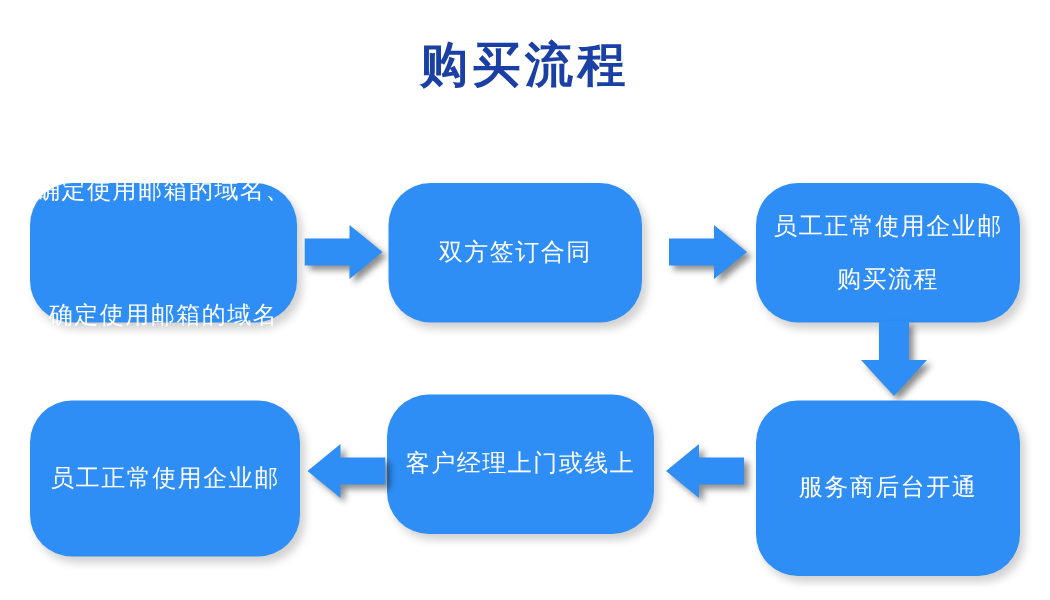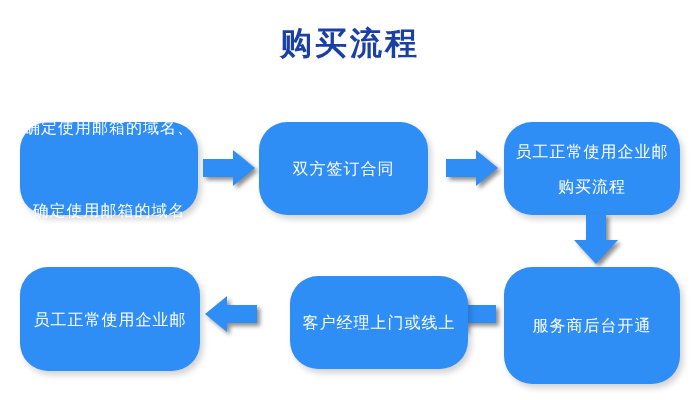--- a/index.html
+++ b/index.html
@@ -42,21 +42,21 @@
     text-align: center;
     font-size: 16px;
     letter-spacing: 1px;
     box-shadow: 3px 4px 6px rgba(0,0,0,0.18);
   }
   .flow-box .line { line-height: 35px; white-space: nowrap; }
   .box1 { left: 20px;  top: 122px; width: 178px; height: 93px; gap: 48px; }
   .box2 { left: 259px; top: 122px; width: 169px; height: 93px; }
   .box3 { left: 504px; top: 122px; width: 176px; height: 93px; }
   .box4 { left: 504px; top: 267px; width: 176px; height: 117px; }
-  .box5 { left: 258px; top: 276px; width: 178px; height: 93px; margin-left: 32px; }
+  .box5 { left: 258px; top: 263px; width: 178px; height: 93px; }
   .box6 { left: 20px;  top: 267px; width: 180px; height: 104px; }
   .arrow {
     position: absolute;
     filter: drop-shadow(3px 3px 2px rgba(0,0,0,0.45));
   }
   .arrow-r1 { left: 203px; top: 148px; width: 54px; height: 40px; }
   .arrow-r2 { left: 446px; top: 148px; width: 54px; height: 40px; }
   .arrow-d  { left: 574px; top: 214px; width: 44px; height: 52px; }
   .arrow-l1 { left: 442px; top: 294px; width: 54px; height: 40px; }
   .arrow-l2 { left: 203px; top: 294px; width: 54px; height: 40px; }

